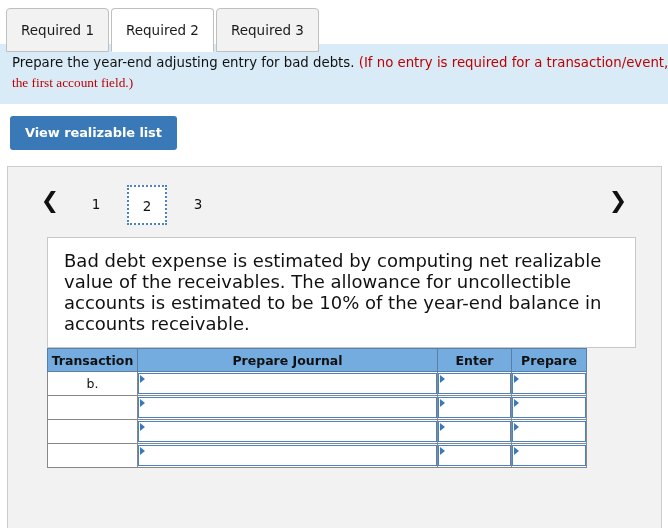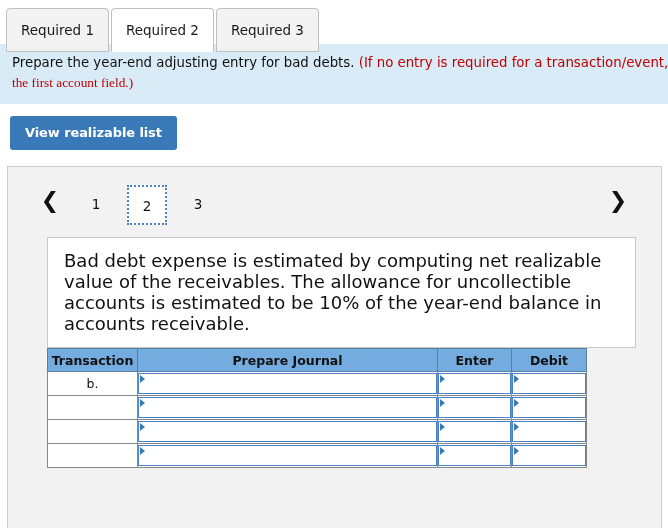--- a/index.html
+++ b/index.html
@@ -263,21 +263,21 @@
       <col class="col-trans">
         <col class="col-gj">
         <col class="col-debit">
         <col class="col-credit">
     </colgroup>
     <thead>
       <tr>
         <th>Transaction</th>
         <th>Prepare Journal</th>
         <th>Enter</th>
-        <th>Debit</th>
+        <th>Prepare</th>
       </tr>
     </thead>
     <tbody>
       <tr>
         <td class="td-trans">b.</td>
         <td class="td-input">
           <div class="cellinput"></div>
         </td>
         <td class="td-input">
           <div class="cellinput"></div>

